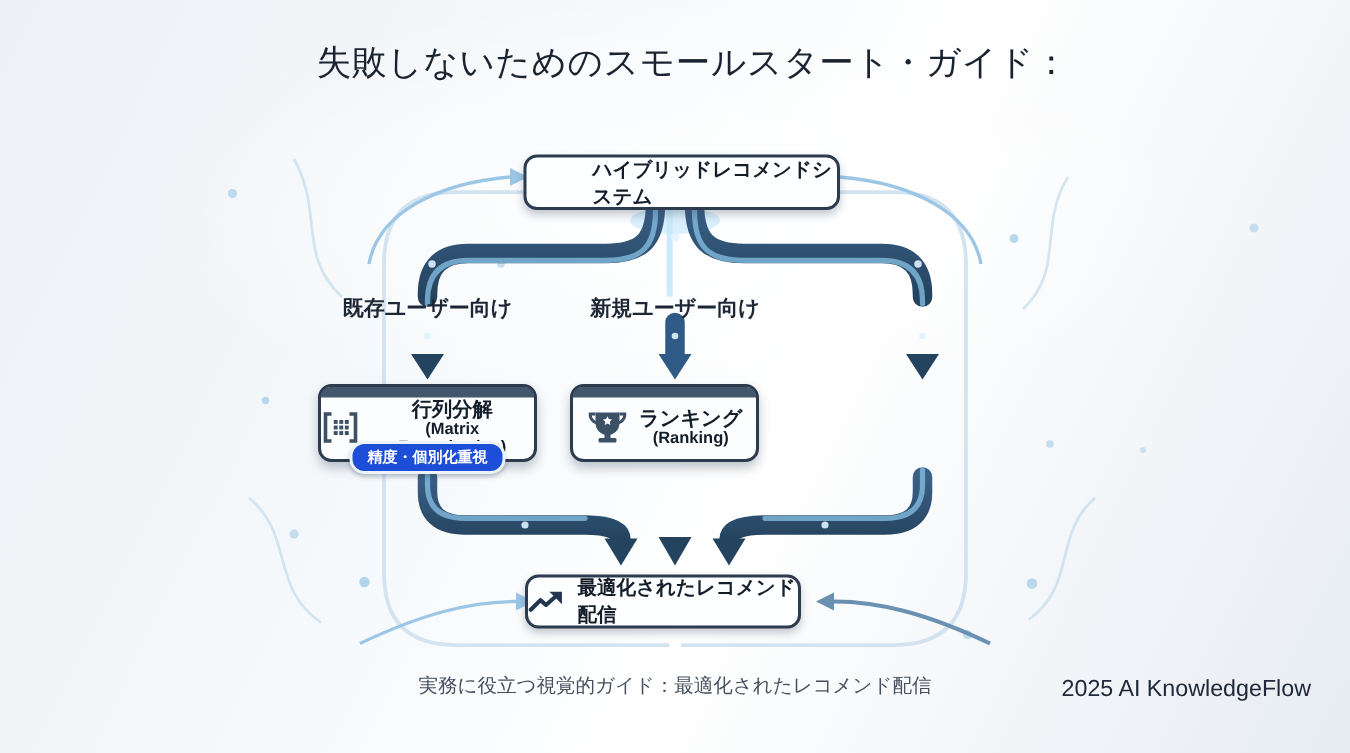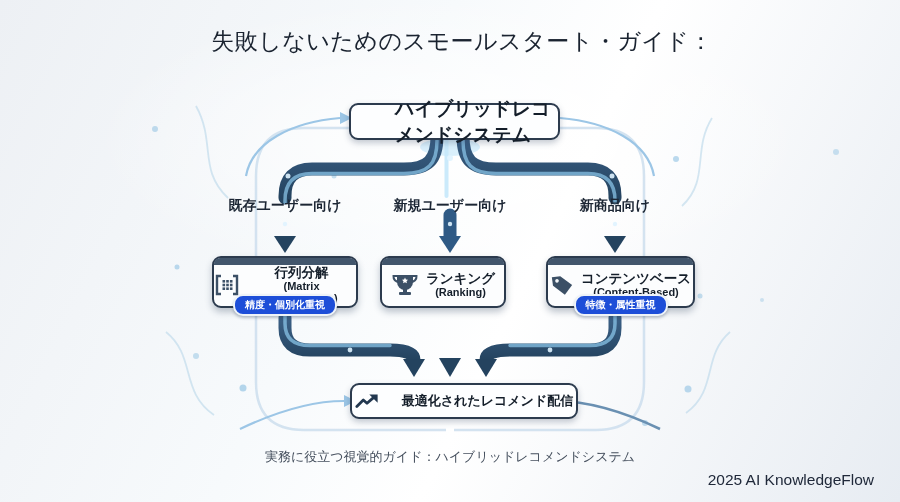--- a/index.html
+++ b/index.html
@@ -24,42 +24,42 @@
   .ahc{fill:#2f5a85}
   .spark{fill:#dff3ff;opacity:.9}
 
   .title{position:absolute;left:0;top:26px;width:100%;text-align:center;
     font-size:23px;font-weight:400;color:#1a2330;line-height:30px;letter-spacing:.5px;padding-left:12px;}
   .node{
     position:absolute;background:#fdfeff;border:2px solid #2c3b4e;border-radius:9px;
     box-shadow:0 3px 6px rgba(44,62,88,.28);display:flex;align-items:center;justify-content:center;
     color:#141e2a;font-weight:700;box-sizing:border-box;
   }
-  .top-box{left:349px;top:103px;width:211px;height:37px;font-size:19px;padding-left:44px;}
-  .bottom-box{left:350px;top:383px;width:228px;height:36px;font-size:13px;gap:23px;}
+  .top-box{left:349px;top:103px;width:211px;height:37px;font-size:13px;padding-left:44px;}
+  .bottom-box{left:350px;top:383px;width:184px;height:36px;font-size:13px;gap:9px;}
   .branch-label{position:absolute;top:197px;width:170px;text-align:center;
     font-size:14px;font-weight:800;color:#1c2634;}
   .bl-0{left:200px}.bl-1{left:365px}.bl-2{left:530px}
 
   .method-box{position:absolute;top:256px;height:52px;background:#fcfdfe;
     border:2px solid #2c3b4e;border-radius:9px;box-shadow:0 4px 7px rgba(44,62,88,.3);box-sizing:border-box;}
   .mb-0{left:212px;width:146px}.mb-1{left:380px;width:126px}.mb-2{left:546px;width:149px}
   .method-top-bar{position:absolute;top:0;left:0;right:0;height:7px;background:#42566c;border-radius:6px 6px 0 0;}
   .method-content{display:flex;align-items:center;justify-content:center;gap:7px;height:100%;padding-top:5px;box-sizing:border-box;}
   .method-text{text-align:center;line-height:1.12;color:#141e2a;}
   .method-title{font-size:13.5px;font-weight:800;}
   .method-subtitle{font-size:11px;font-weight:700;}
   .method-badge{position:absolute;left:50%;transform:translateX(-50%);bottom:-10px;
     background:#1d4ed8;color:#fff;font-size:10px;font-weight:700;padding:2px 10px;
     border-radius:10px;border:2px solid #eef3f8;white-space:nowrap;box-shadow:0 2px 3px rgba(44,62,88,.3);}
   .node-icon{flex:0 0 auto;display:flex;align-items:center;}
 
   .footer-note{position:absolute;left:0;top:448px;width:100%;text-align:center;
     font-size:13px;color:#46505e;}
-  .credit{position:absolute;right:26px;top:471px;font-size:15.5px;color:#20293a;font-weight:500;}
+  .credit{position:absolute;right:26px;top:451px;font-size:15.5px;color:#20293a;font-weight:500;}
 </style>
 </head>
 <body>
 
 <div class="stage">
 
   <svg class="flow" width="900" height="502" viewBox="0 0 900 502">
     <defs>
       <linearGradient id="tubeDark" x1="0" y1="0" x2="0" y2="1">
         <stop offset="0" stop-color="#3b6086"></stop>
@@ -155,21 +155,20 @@
   <div class="title">
     <div>失敗しないためのスモールスタート・ガイド：</div>
   </div>
 
   <div class="node top-box">
     <span>ハイブリッドレコメンドシステム</span>
   </div>
 
   <div class="branch-label bl-1">新規ユーザー向け</div>
   <div class="branch-label bl-0">既存ユーザー向け</div>
-  <div class="branch-label bl-2">新商品向け</div>
 
   <div class="method-box mb-0">
     <div class="method-top-bar"></div>
     <div class="method-content">
       <span class="node-icon">
         <svg width="26" height="24" viewBox="0 0 26 24">
           <path d="M7 3 H3 v18 h4" fill="none" stroke="#3c5066" stroke-width="2.4"></path>
           <path d="M19 3 h4 v18 h-4" fill="none" stroke="#3c5066" stroke-width="2.4"></path>
           <g fill="#3c5066">
             <rect x="8.5" y="7" width="2.6" height="2.6"></rect>
@@ -205,43 +204,27 @@
           <path d="M14 5.5l.9 1.9 2.1.3-1.5 1.5.4 2.1-1.9-1-1.9 1 .4-2.1-1.5-1.5 2.1-.3z" fill="#ffffff"></path>
         </svg>
       </span>
       <span class="method-text">
         <div class="method-title">ランキング</div>
         <div class="method-subtitle">(Ranking)</div>
       </span>
     </div>
   </div>
 
-  <div class="method-box mb-2">
-    <div class="method-top-bar"></div>
-    <div class="method-content">
-      <span class="node-icon">
-        <svg width="24" height="24" viewBox="0 0 24 24">
-          <path d="M3 3 h8.5 L22 13.5 13.5 22 3 11.5 z" fill="#3c5066" transform="rotate(-8 12 12)"></path>
-          <circle cx="7.6" cy="7.2" r="1.8" fill="#f4f7fa" transform="rotate(-8 12 12)"></circle>
-        </svg>
-      </span>
-      <span class="method-text">
-        <div class="method-title">コンテンツベース</div>
-        <div class="method-subtitle">(Content-Based)</div>
-      </span>
-    </div>
-    <div class="method-badge">特徴・属性重視</div>
-  </div>
 
   <div class="node bottom-box">
     <span class="node-icon">
       <svg width="24" height="18" viewBox="0 0 26 18">
         <polyline points="2,15 9,8 13,11.5 21,4.5" fill="none" stroke="#22374f" stroke-width="3" stroke-linecap="round" stroke-linejoin="round"></polyline>
         <polygon points="15.5,2 24.5,2 24.5,11" fill="#22374f"></polygon>
       </svg>
     </span>
     <span>最適化されたレコメンド配信</span>
   </div>
 
-  <div class="footer-note">実務に役立つ視覚的ガイド：ハイブリッドレコメンドシステム</div>
+  <div class="footer-note">実務に役立つ視覚的ガイド：最適化されたレコメンド配信</div>
   <div class="credit">2025 AI KnowledgeFlow</div>
 
 </div>
 
 </body></html>

